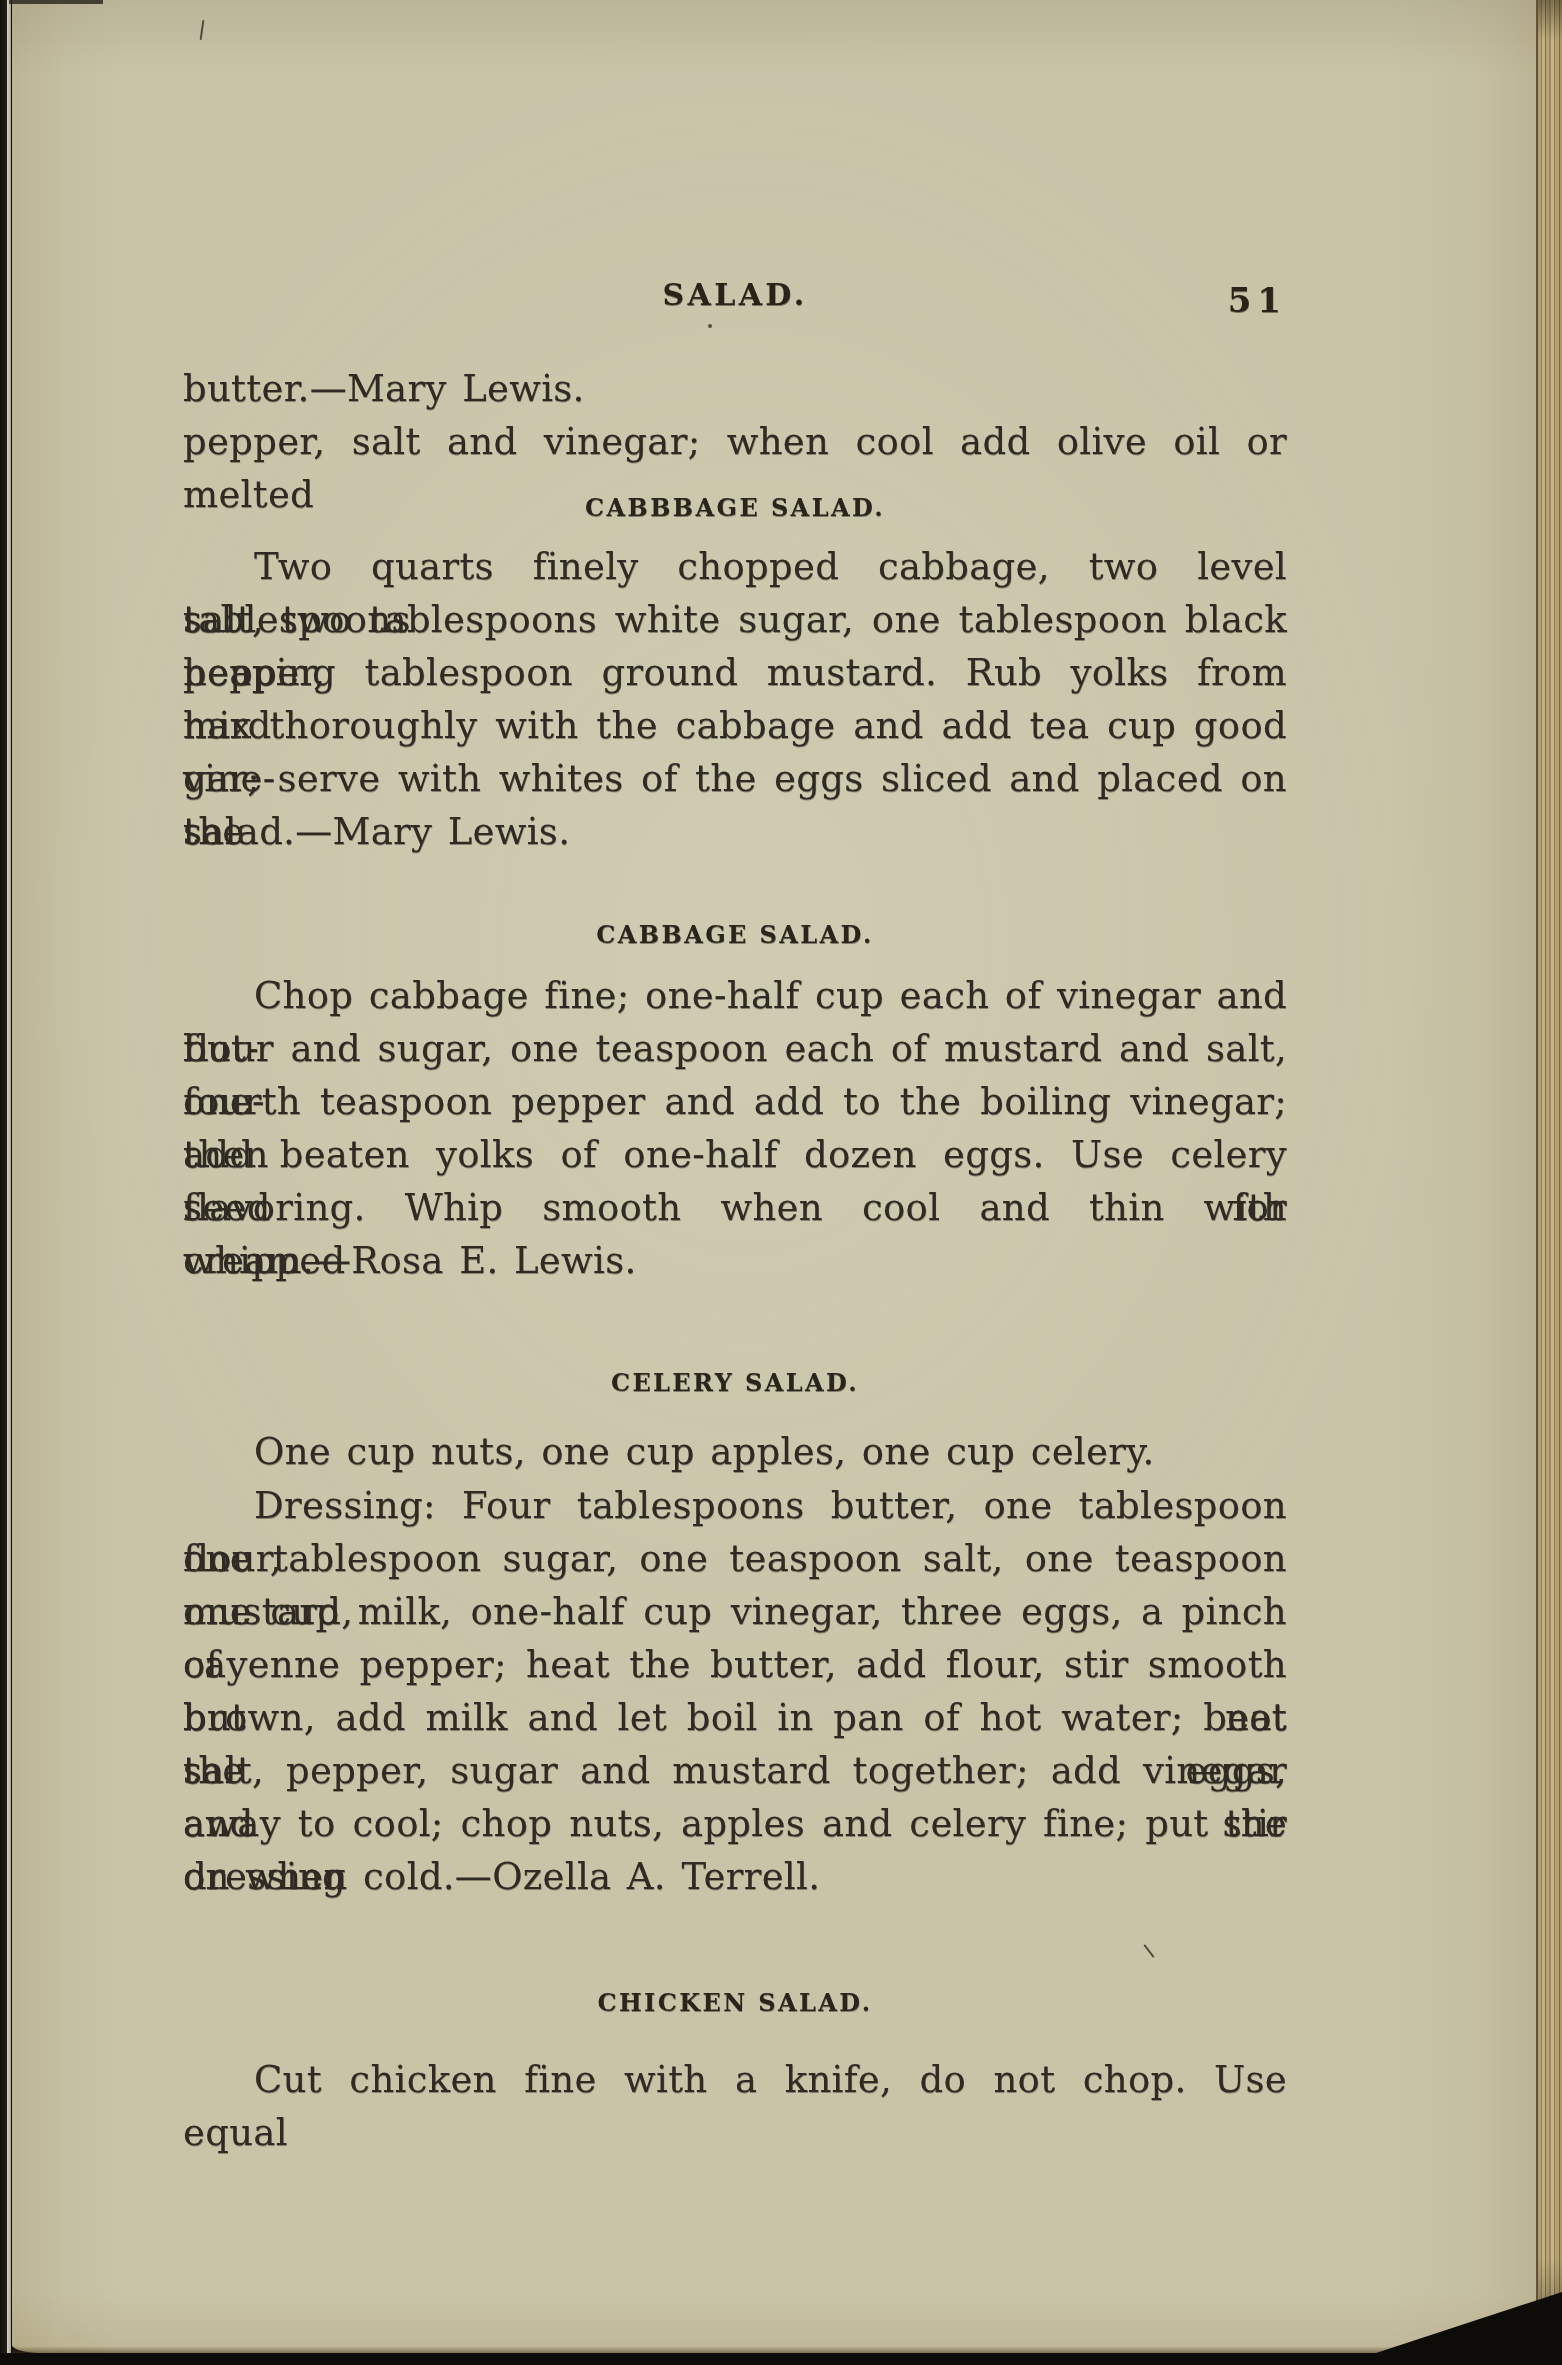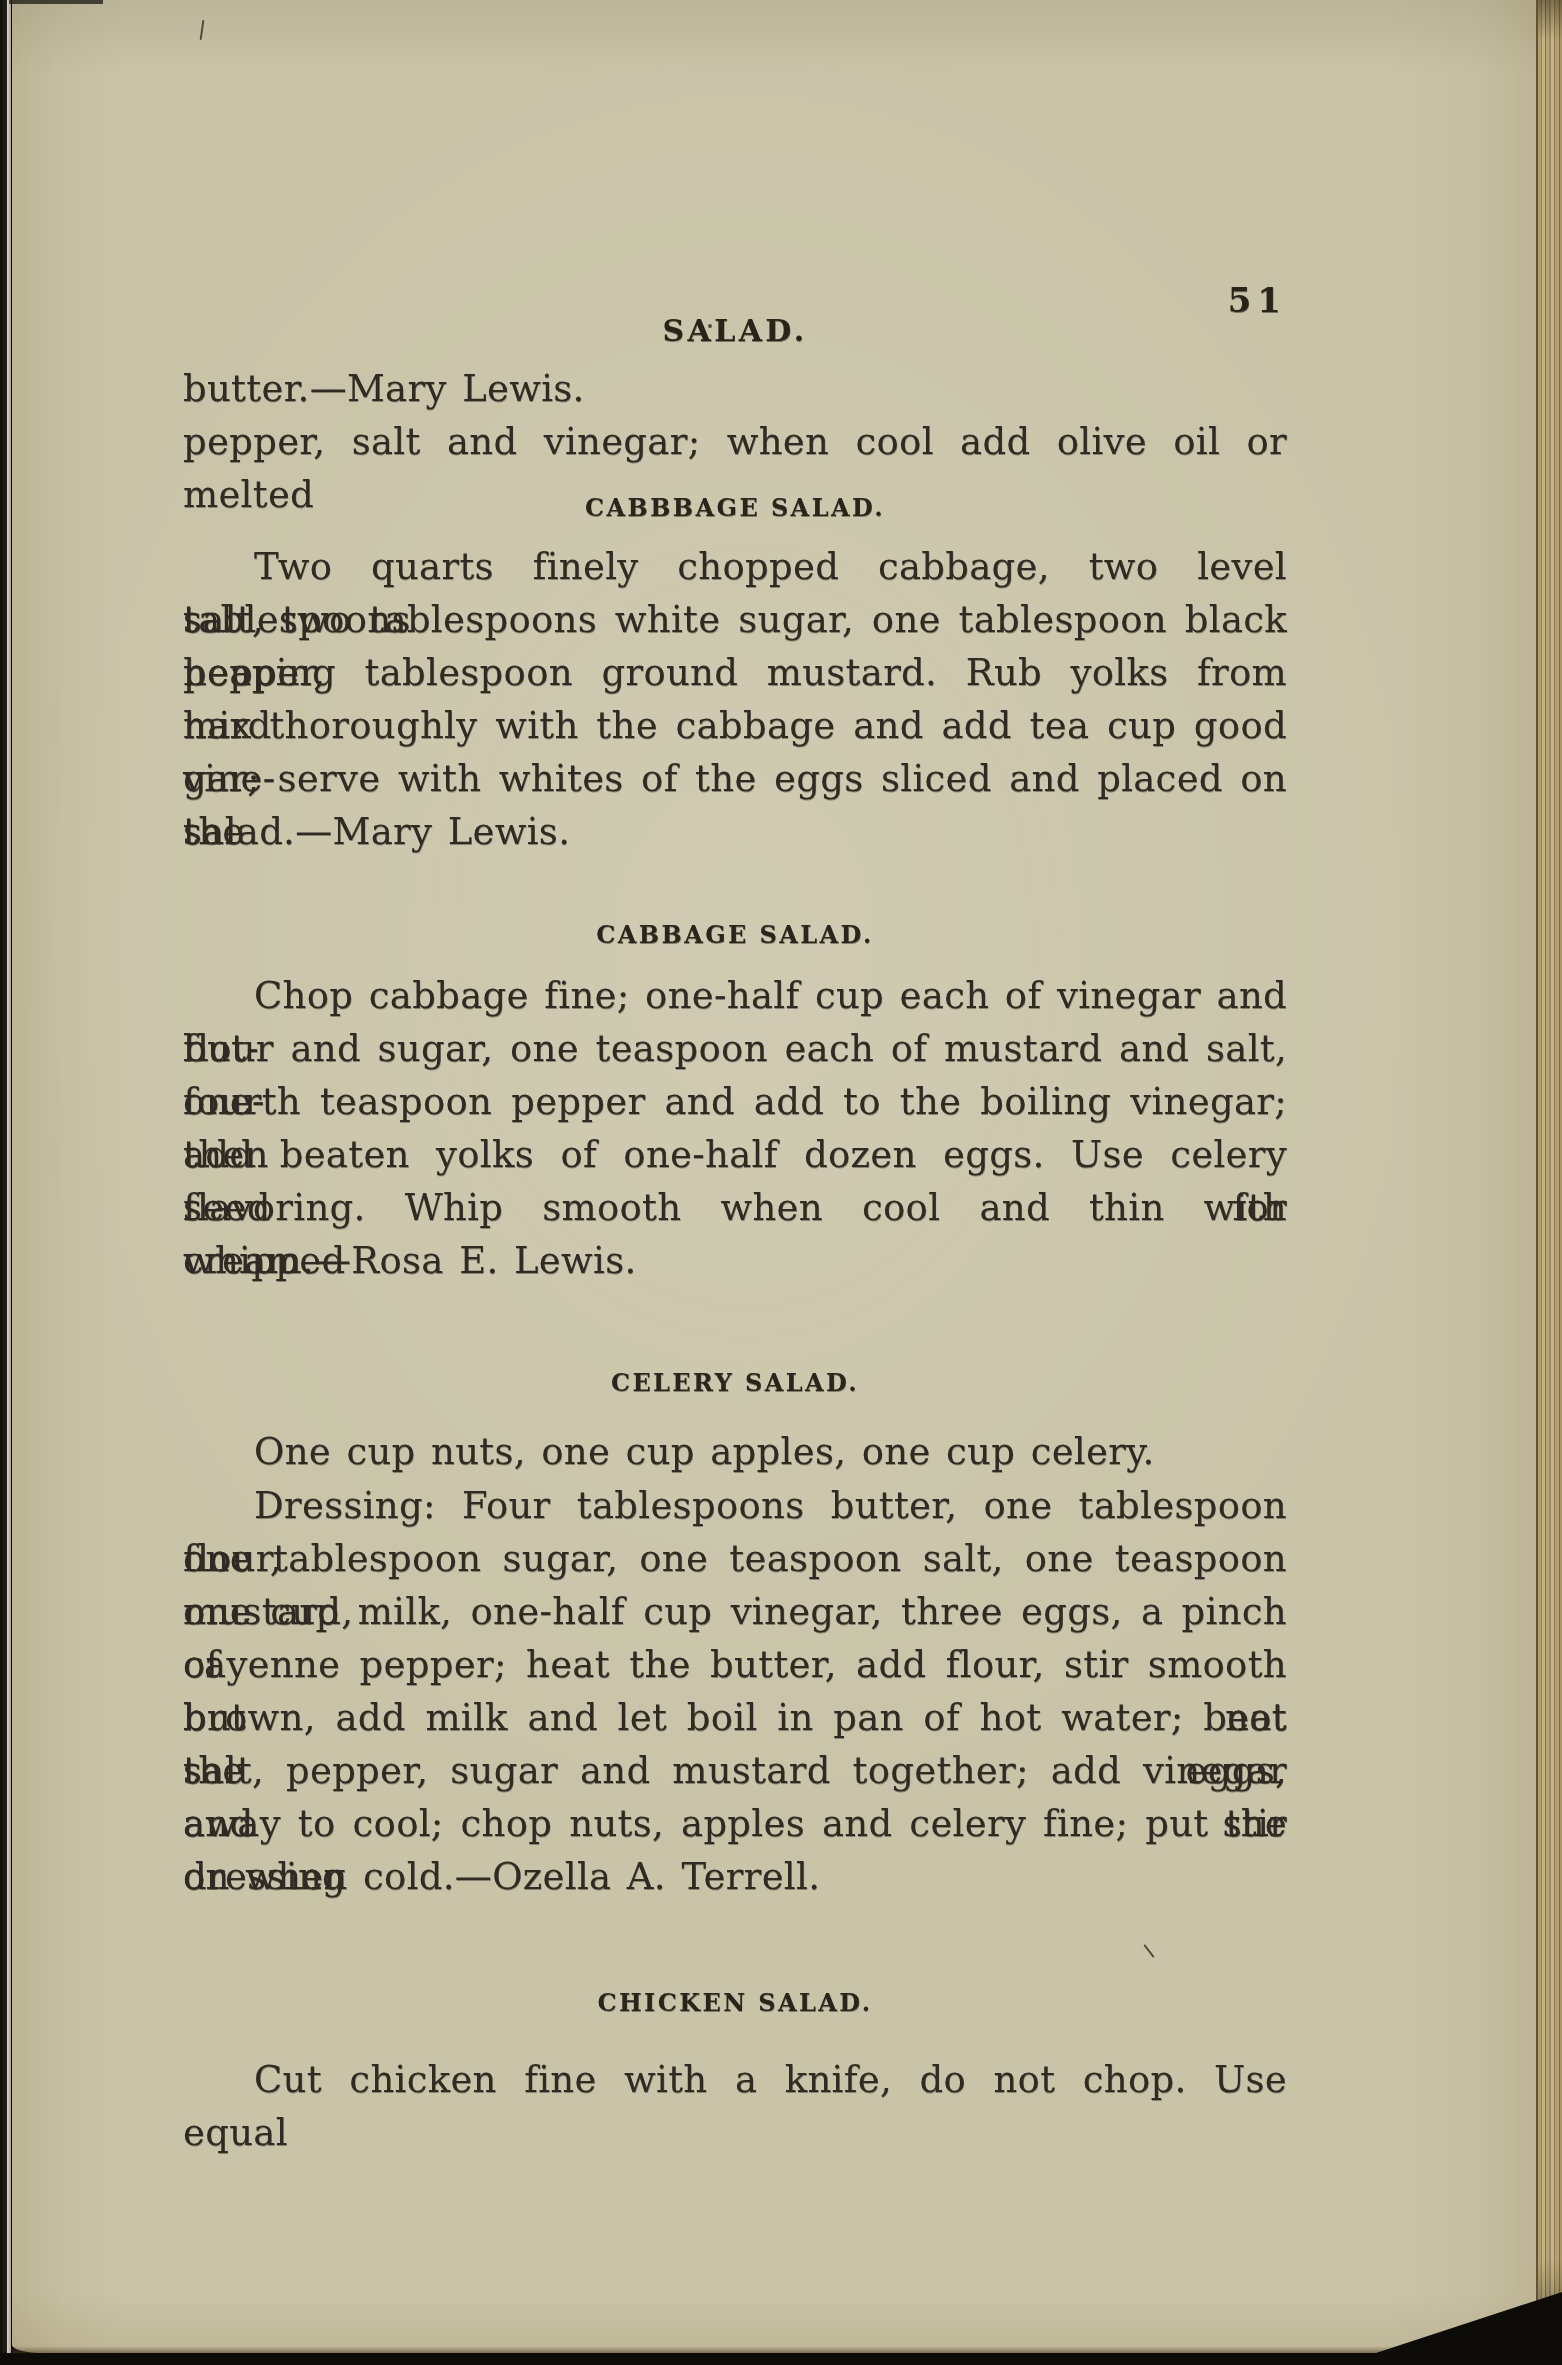--- a/index.html
+++ b/index.html
@@ -67,21 +67,20 @@
     background: #0d0c08;
     clip-path: polygon(0 100%, 100% 100%, 100% 0);
   }
   .page-text { position: absolute; left: 0; top: 0; right: 0; bottom: 0; color: #2f2b24; }
 
   .running-title {
     position: absolute; left: 183px; width: 1104px; top: 280px;
     font-size: 30px; font-weight: bold; letter-spacing: 3.4px;
     text-align: center; line-height: 1; color: #282419;
     text-shadow: 0.4px 0.5px 0.5px rgba(40,36,25,0.5);
-    margin-top: 36px;
   }
   .page-num {
     position: absolute; left: 183px; width: 1104px; top: 283px;
     font-size: 34px; font-weight: bold; letter-spacing: 6px;
     text-align: right; line-height: 1; color: #282419;
     text-shadow: 0.4px 0.5px 0.5px rgba(40,36,25,0.5);
   }
   .recipe-heading {
     position: absolute; left: 183px; width: 1104px;
     font-size: 24px; font-weight: bold; letter-spacing: 2.4px;

